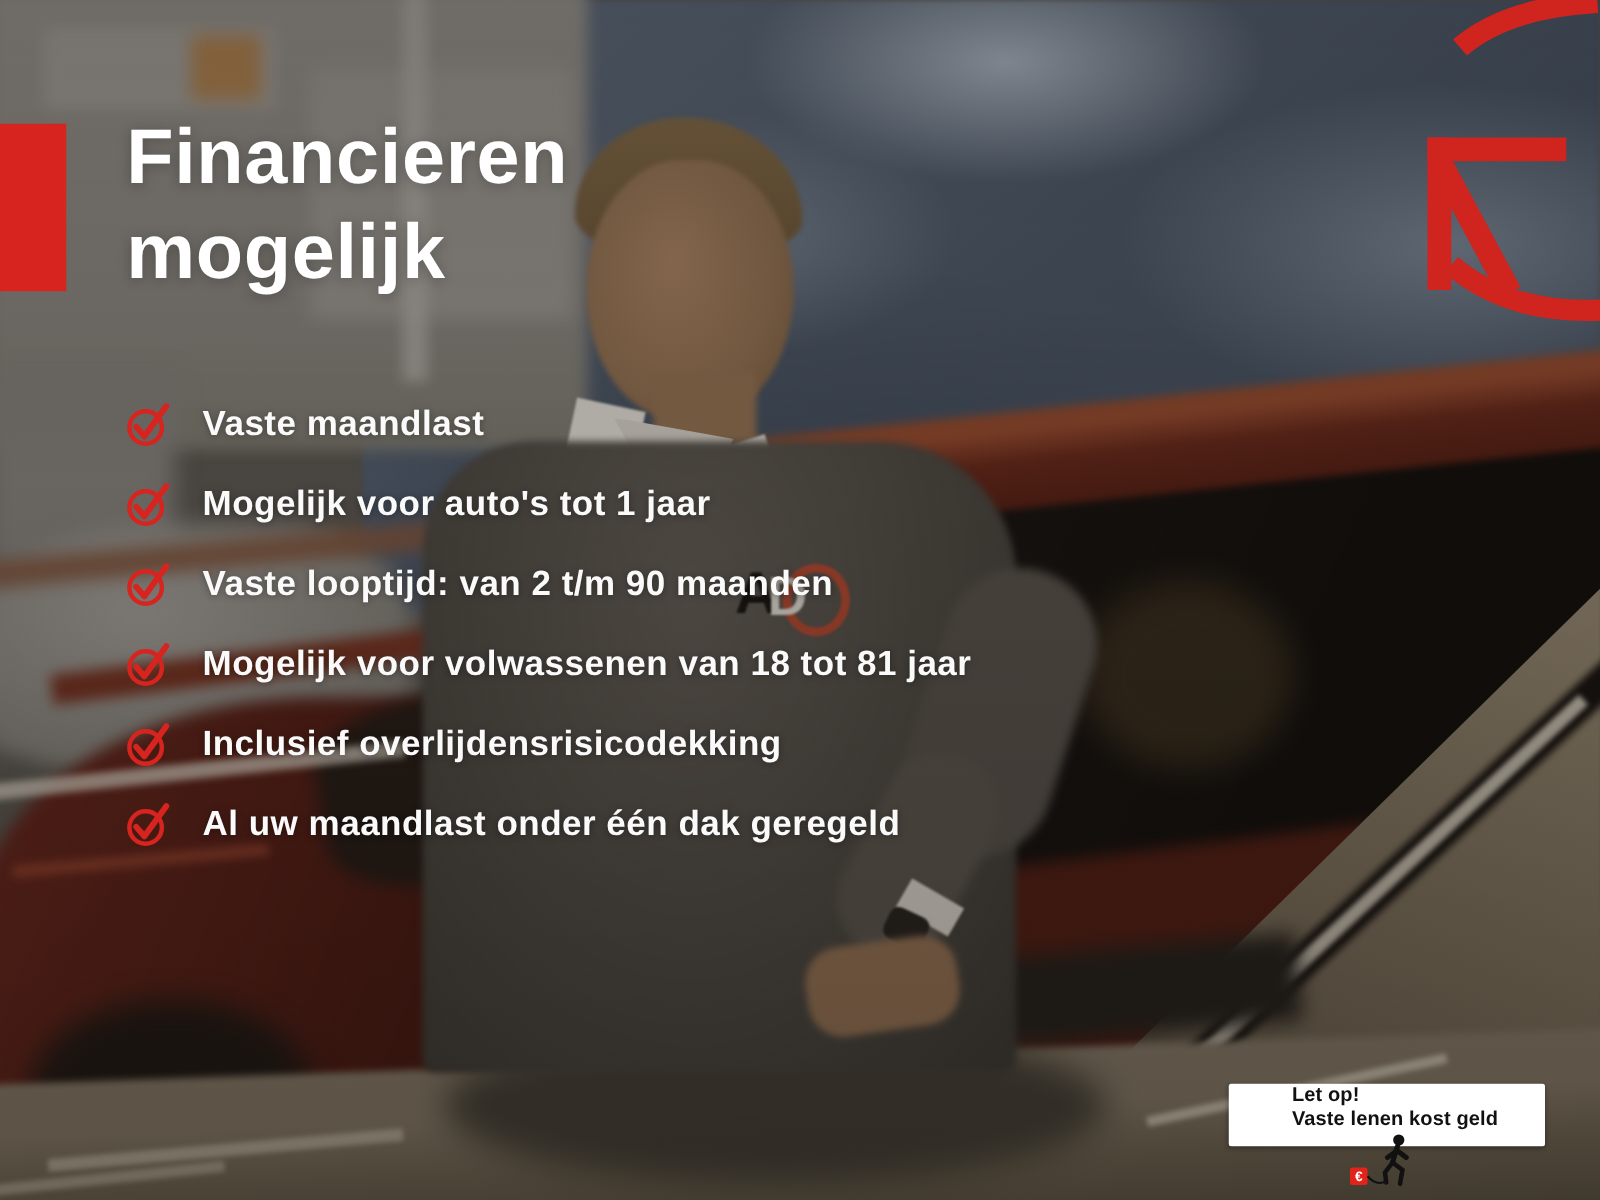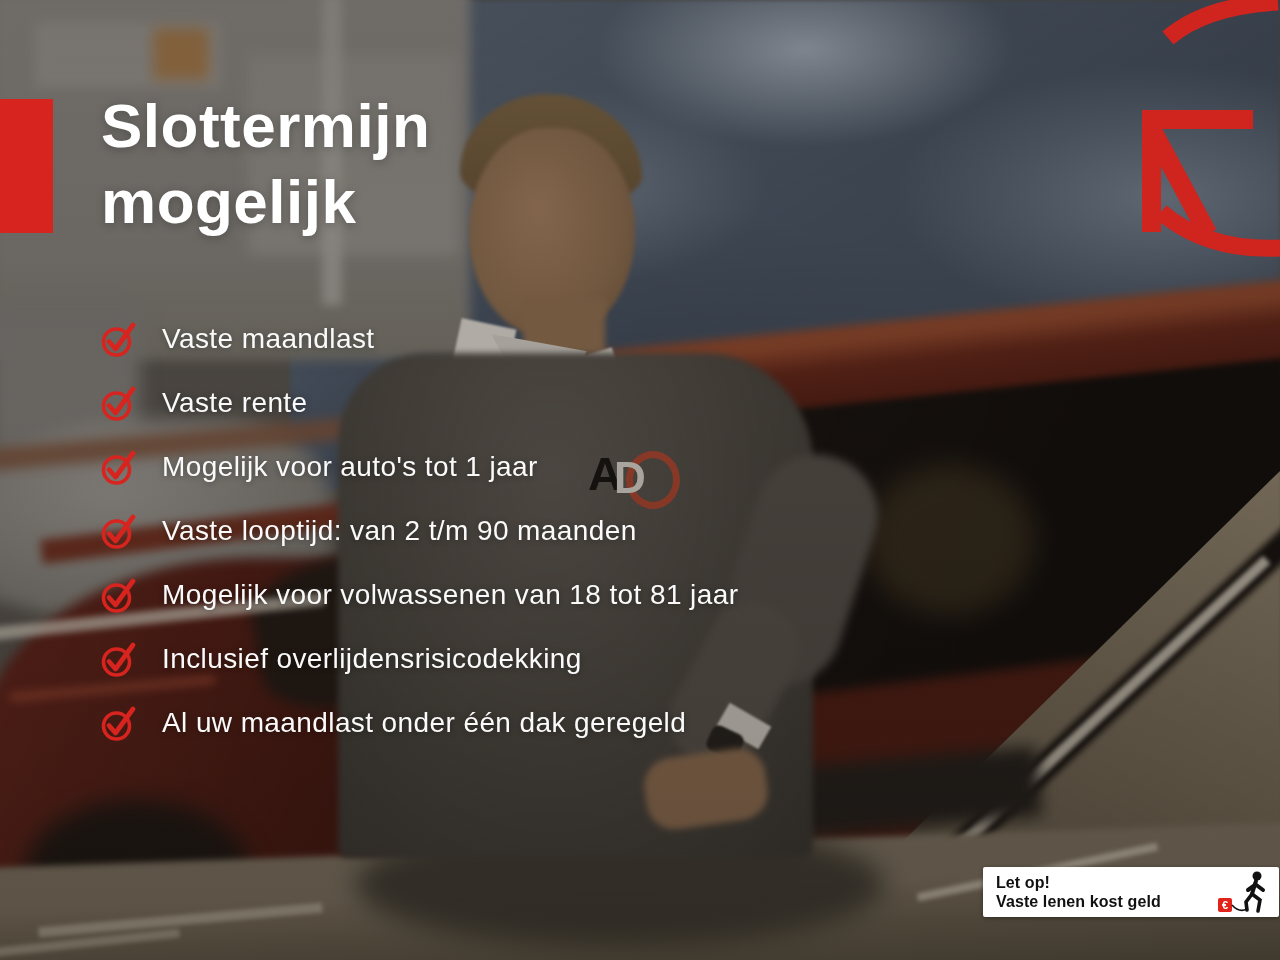--- a/index.html
+++ b/index.html
@@ -107,25 +107,25 @@
   .vignette{left:0;top:0;width:1280px;height:960px;
     background:linear-gradient(180deg,rgba(8,8,10,.24),rgba(8,8,10,.16) 40%,rgba(10,9,8,.3));}
   
   .red-bar{left:0;top:99px;width:53px;height:134px;background:#d7241f;}
   .title{left:101px;top:88px;color:#fff;font-size:62px;line-height:76px;font-weight:600;
     letter-spacing:.5px;text-shadow:0 2px 10px rgba(0,0,0,.25);white-space:nowrap;}
   .title div{position:static;}
   .checklist{left:100px;top:319px;display:flex;flex-direction:column;gap:24px;}
   .check-row{position:static;display:flex;align-items:center;}
   .check-row svg{position:static;flex:0 0 auto;display:block;}
-  .check-label{position:static;margin-left:22px;color:#fafafa;font-size:28px;font-weight:400;
+  .check-label{position:static;margin-left:22px;color:#fafafa;font-size:28px;font-weight:700;
     letter-spacing:.4px;text-shadow:0 1px 6px rgba(0,0,0,.35);white-space:nowrap;}
   .brand-logo{right:0;top:0;}
-  .warning-badge{left:983px;top:867px;width:296px;height:50px;background:#fff;border-radius:2px;
-    display:flex;align-items:center;box-shadow:0 1px 4px rgba(0,0,0,.4);}
+  .warning-badge{left:983px;top:867px;width:253px;height:50px;background:#fff;border-radius:2px;
+    display:flex;align-items:center;box-shadow:0 1px 4px rgba(0,0,0,.4);flex-direction:column;}
   .warning-texts{position:static;padding-left:13px;flex:1;}
   .warning-texts div{position:static;color:#111;font-size:16px;font-weight:bold;line-height:19px;
     letter-spacing:.1px;}
   .warning-badge svg{position:static;margin-right:6px;flex:0 0 auto;}
 </style>
 </head>
 <body>
 
 <div class="canvas">
 
@@ -175,40 +175,33 @@
     <div class="ring"></div>
     <div class="la">A</div>
     <div class="ld">D</div>
   </div>
 
   <div class="vignette"></div>
 
   <div class="red-bar"></div>
 
   <div class="title">
-    <div>Slottermijn</div>
+    <div>Financieren</div>
     <div>mogelijk</div>
   </div>
 
   <div class="checklist">
     <div class="check-row">
       <svg width="40" height="40" viewBox="0 0 40 40">
         <circle cx="16.5" cy="23" r="13" fill="none" stroke="#d7241f" stroke-width="3.6"></circle>
         <path d="M 9 22.5 L 15.5 30 L 33 6" fill="none" stroke="#d7241f" stroke-width="4.8" stroke-linecap="round" stroke-linejoin="round"></path>
       </svg>
       <span class="check-label">Vaste maandlast</span>
     </div>
 
-    <div class="check-row">
-      <svg width="40" height="40" viewBox="0 0 40 40">
-        <circle cx="16.5" cy="23" r="13" fill="none" stroke="#d7241f" stroke-width="3.6"></circle>
-        <path d="M 9 22.5 L 15.5 30 L 33 6" fill="none" stroke="#d7241f" stroke-width="4.8" stroke-linecap="round" stroke-linejoin="round"></path>
-      </svg>
-      <span class="check-label">Vaste rente</span>
-    </div>
 
 
     <div class="check-row">
       <svg width="40" height="40" viewBox="0 0 40 40">
         <circle cx="16.5" cy="23" r="13" fill="none" stroke="#d7241f" stroke-width="3.6"></circle>
         <path d="M 9 22.5 L 15.5 30 L 33 6" fill="none" stroke="#d7241f" stroke-width="4.8" stroke-linecap="round" stroke-linejoin="round"></path>
       </svg>
       <span class="check-label">Mogelijk voor auto's tot 1 jaar</span>
     </div>
 

